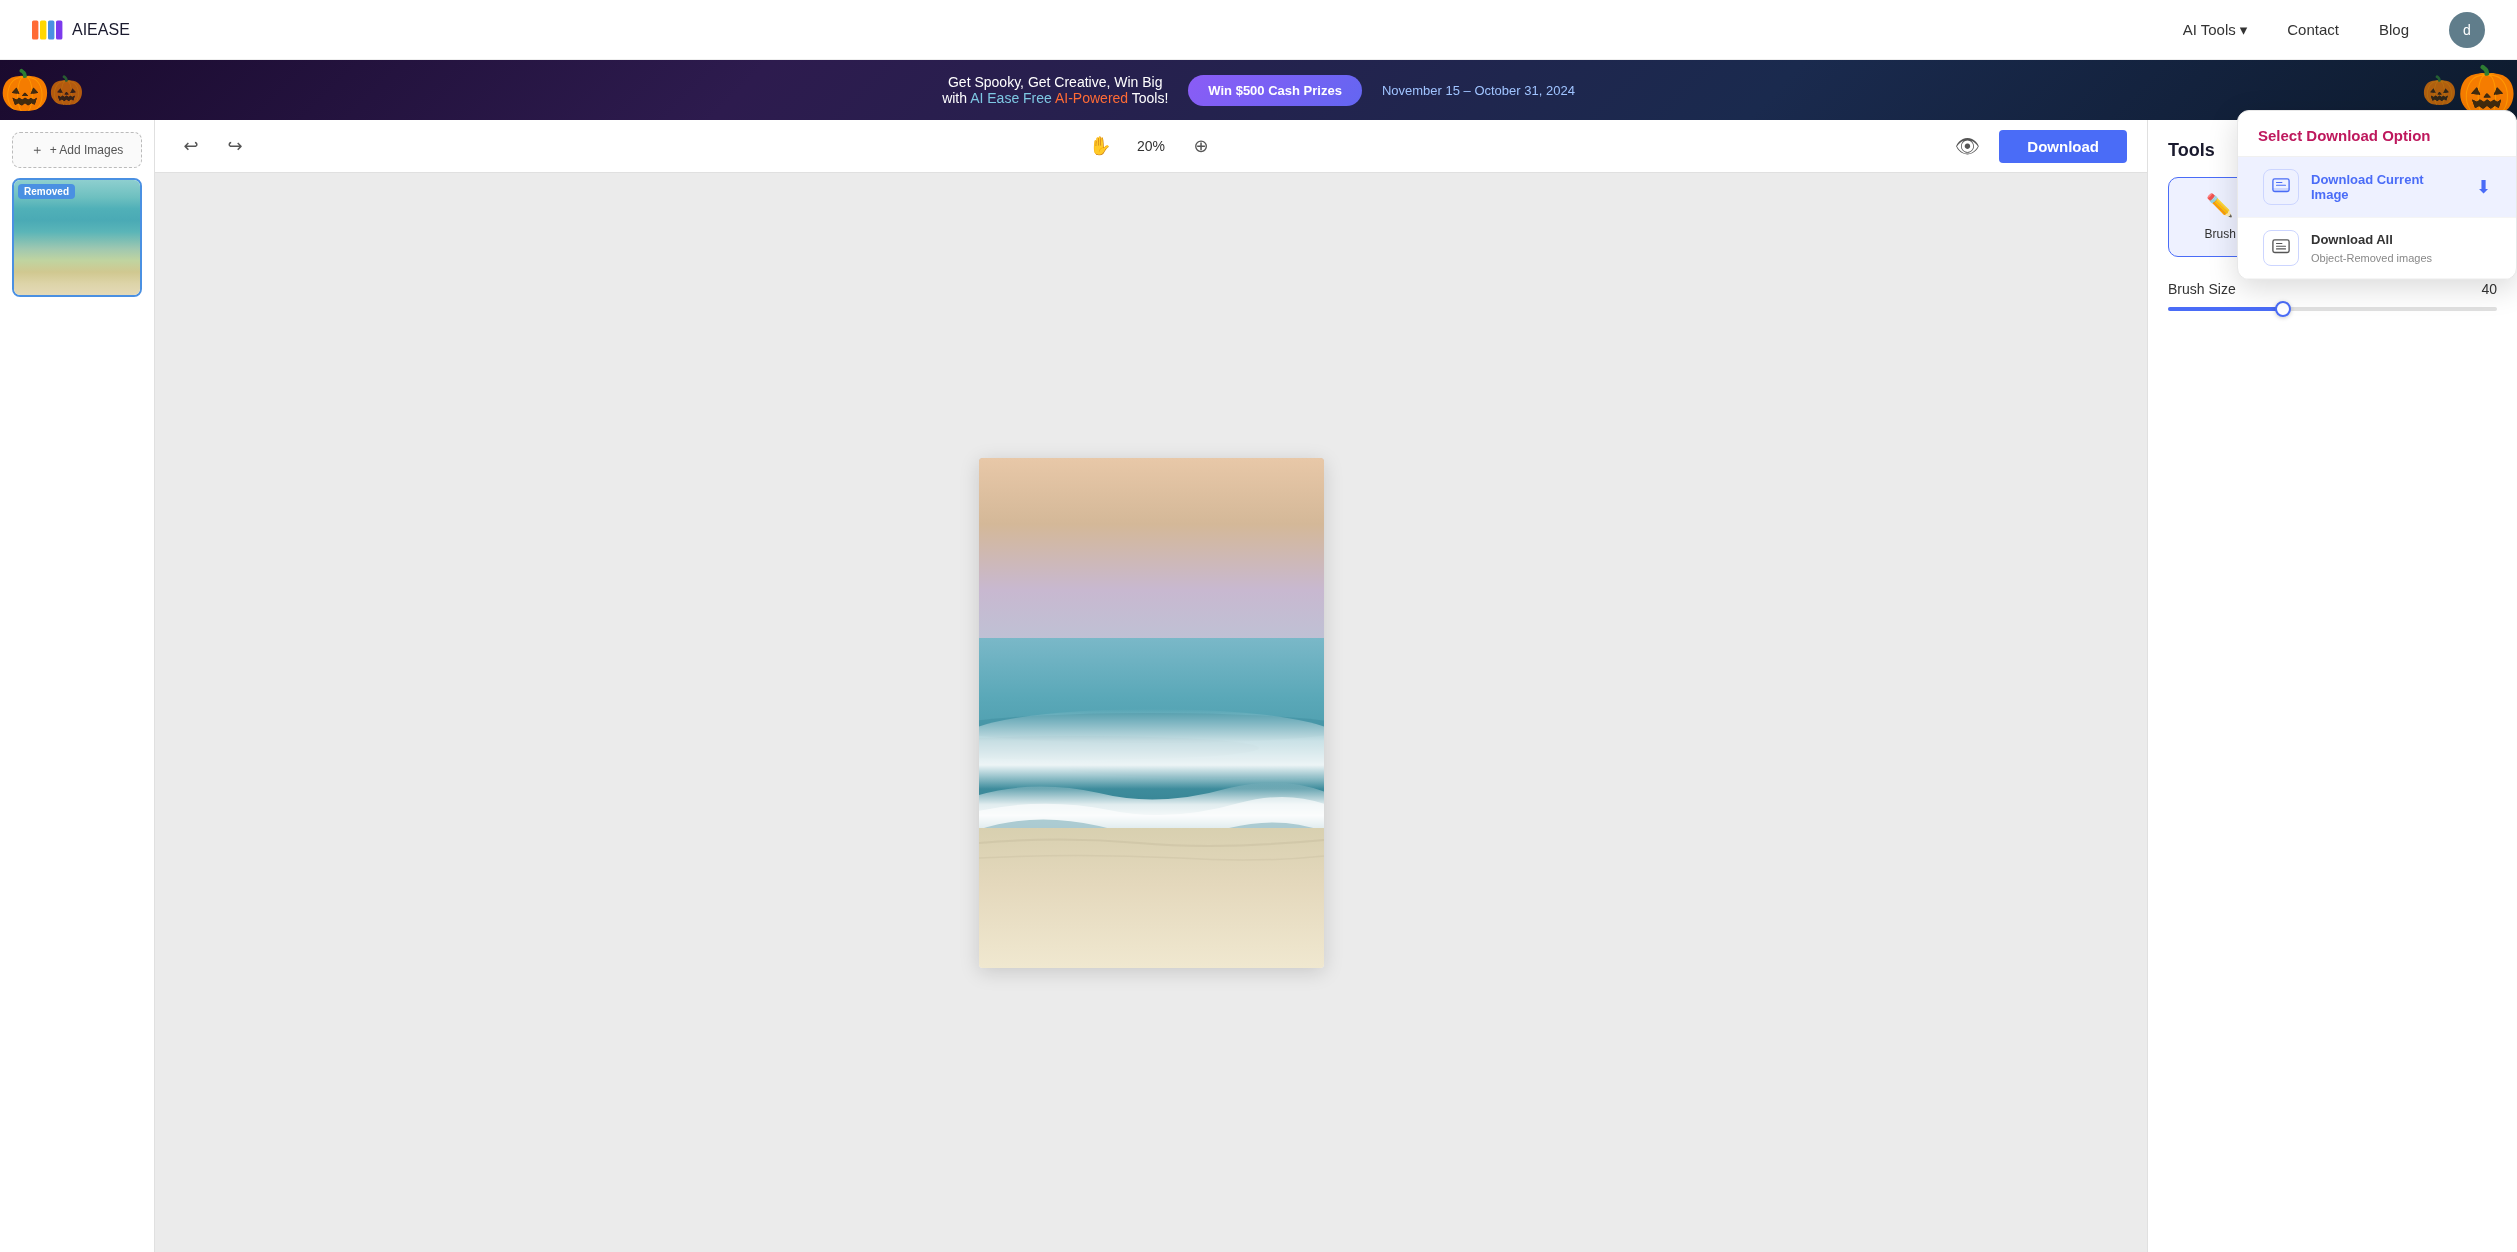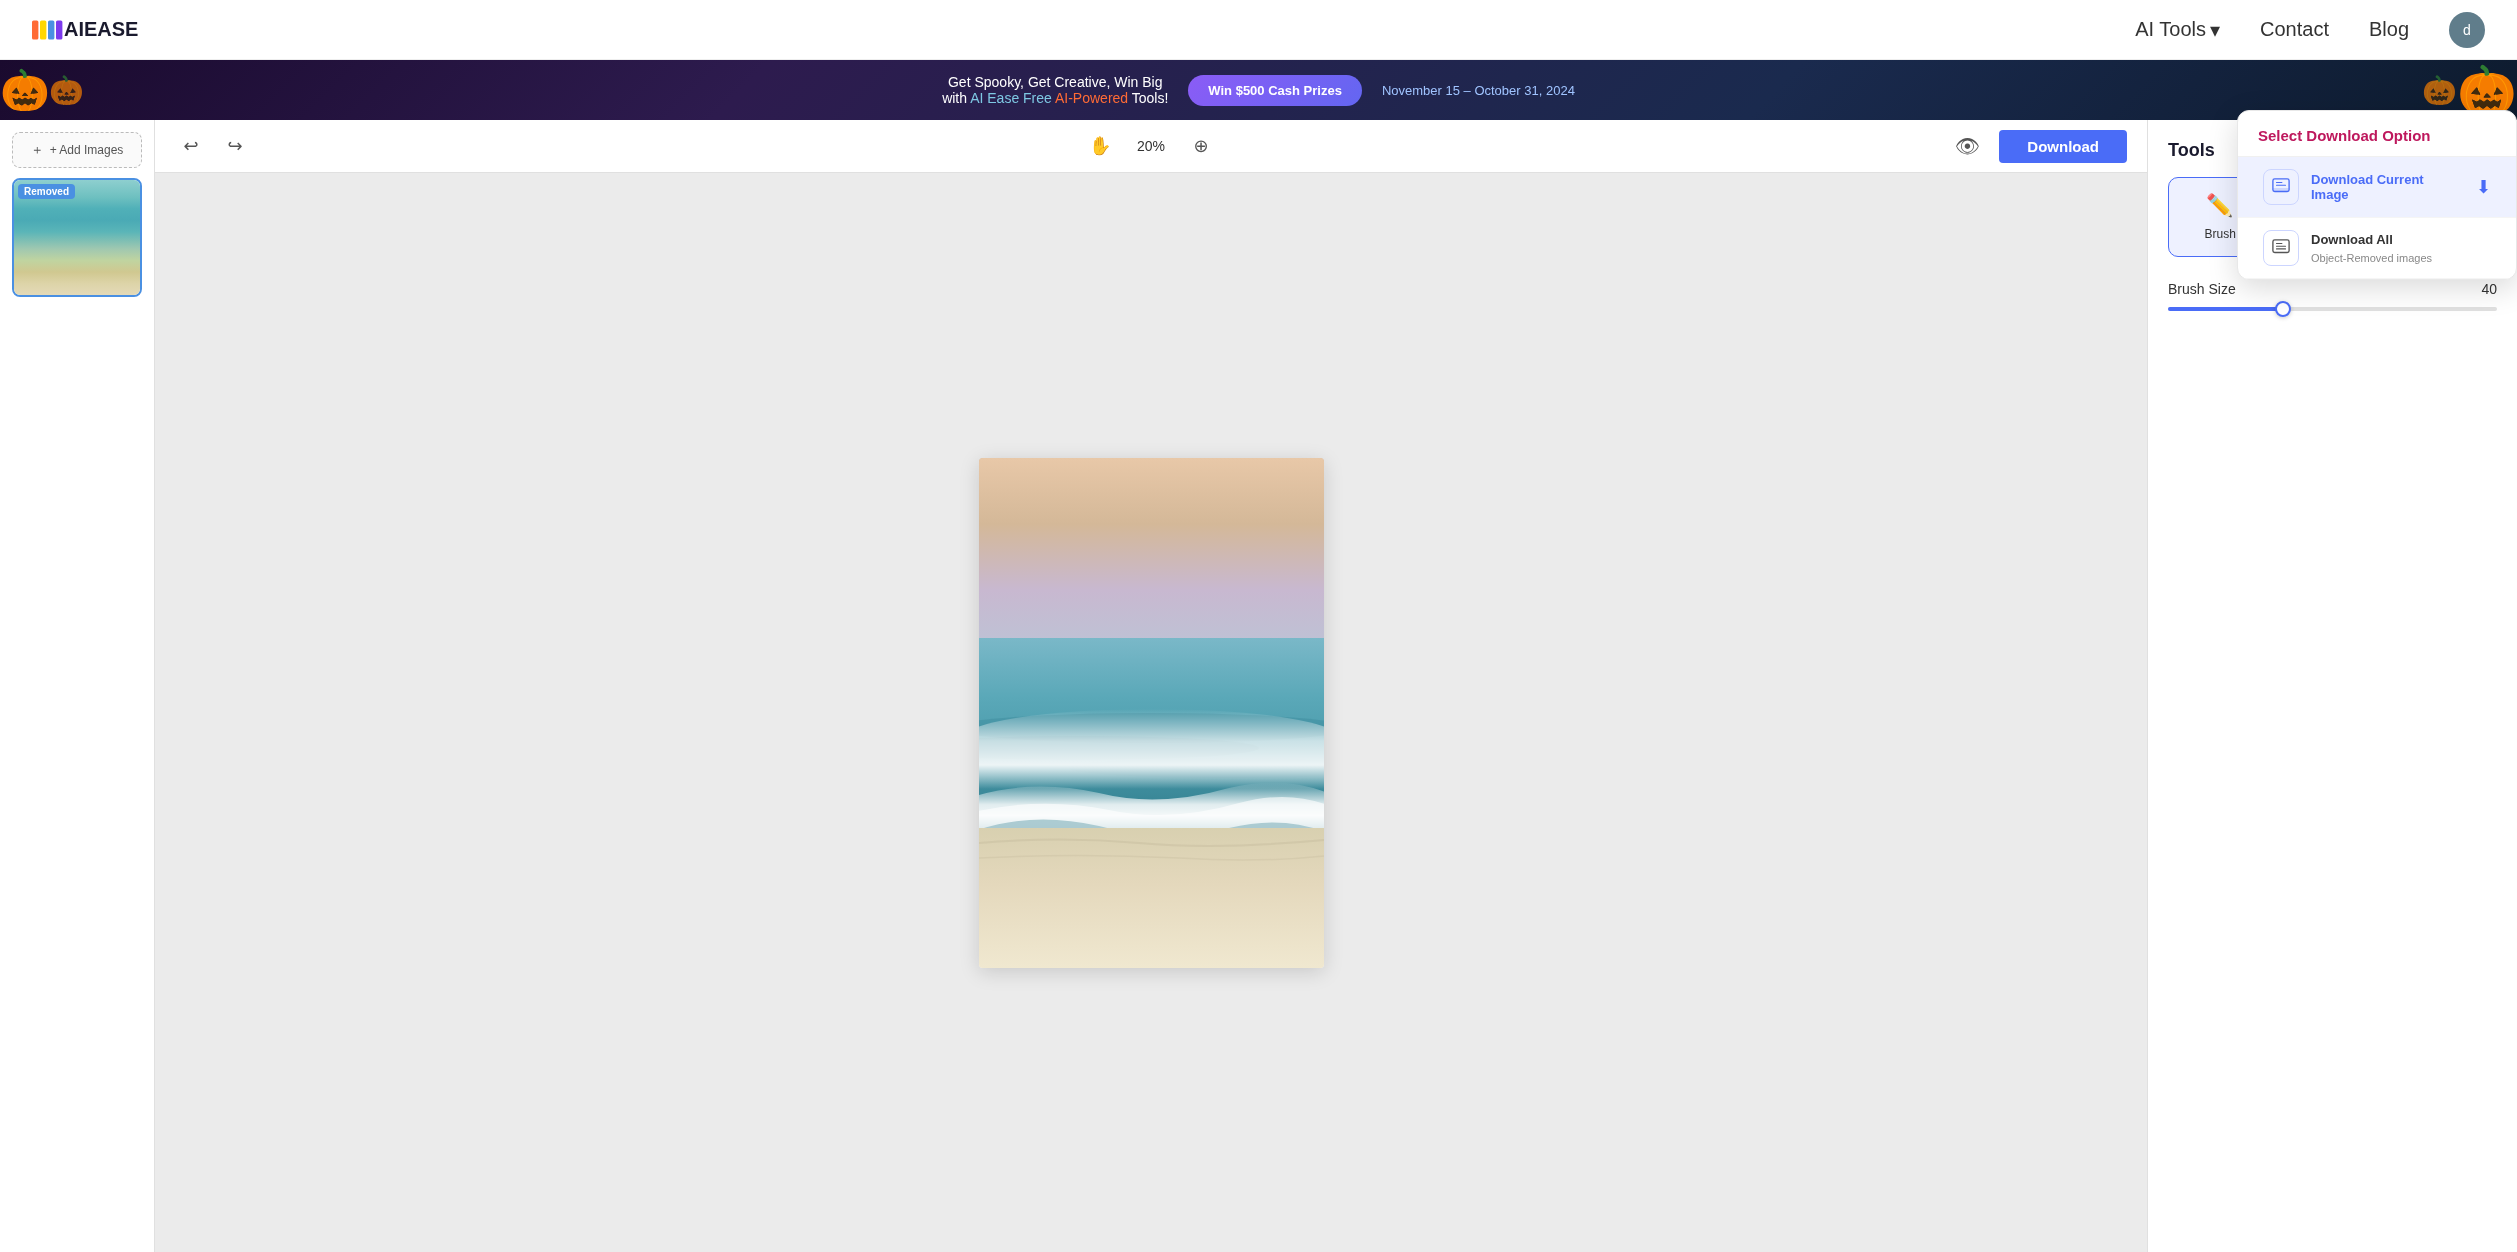--- a/index.html
+++ b/index.html
@@ -13,35 +13,36 @@
       padding: 0 32px;
       height: 60px;
       background: #fff;
       border-bottom: 1px solid #eee;
       position: relative;
       z-index: 100;
     }
     .logo {
       display: flex;
       align-items: center;
-      font-size: 20px;
-      font-weight: 700;
+      gap: 8px;
+      font-size: 16px;
+      font-weight: 400;
       color: #1a1a2e;
     }
     .logo-icon {
       width: 32px;
       height: 22px;
     }
     .nav {
       display: flex;
       align-items: center;
       gap: 40px;
     }
     .nav-item {
-      font-size: 20px;
+      font-size: 15px;
       color: #333;
       cursor: pointer;
       display: flex;
       align-items: center;
       gap: 4px;
     }
     .user-avatar {
       width: 36px;
       height: 36px;
       border-radius: 50%;

